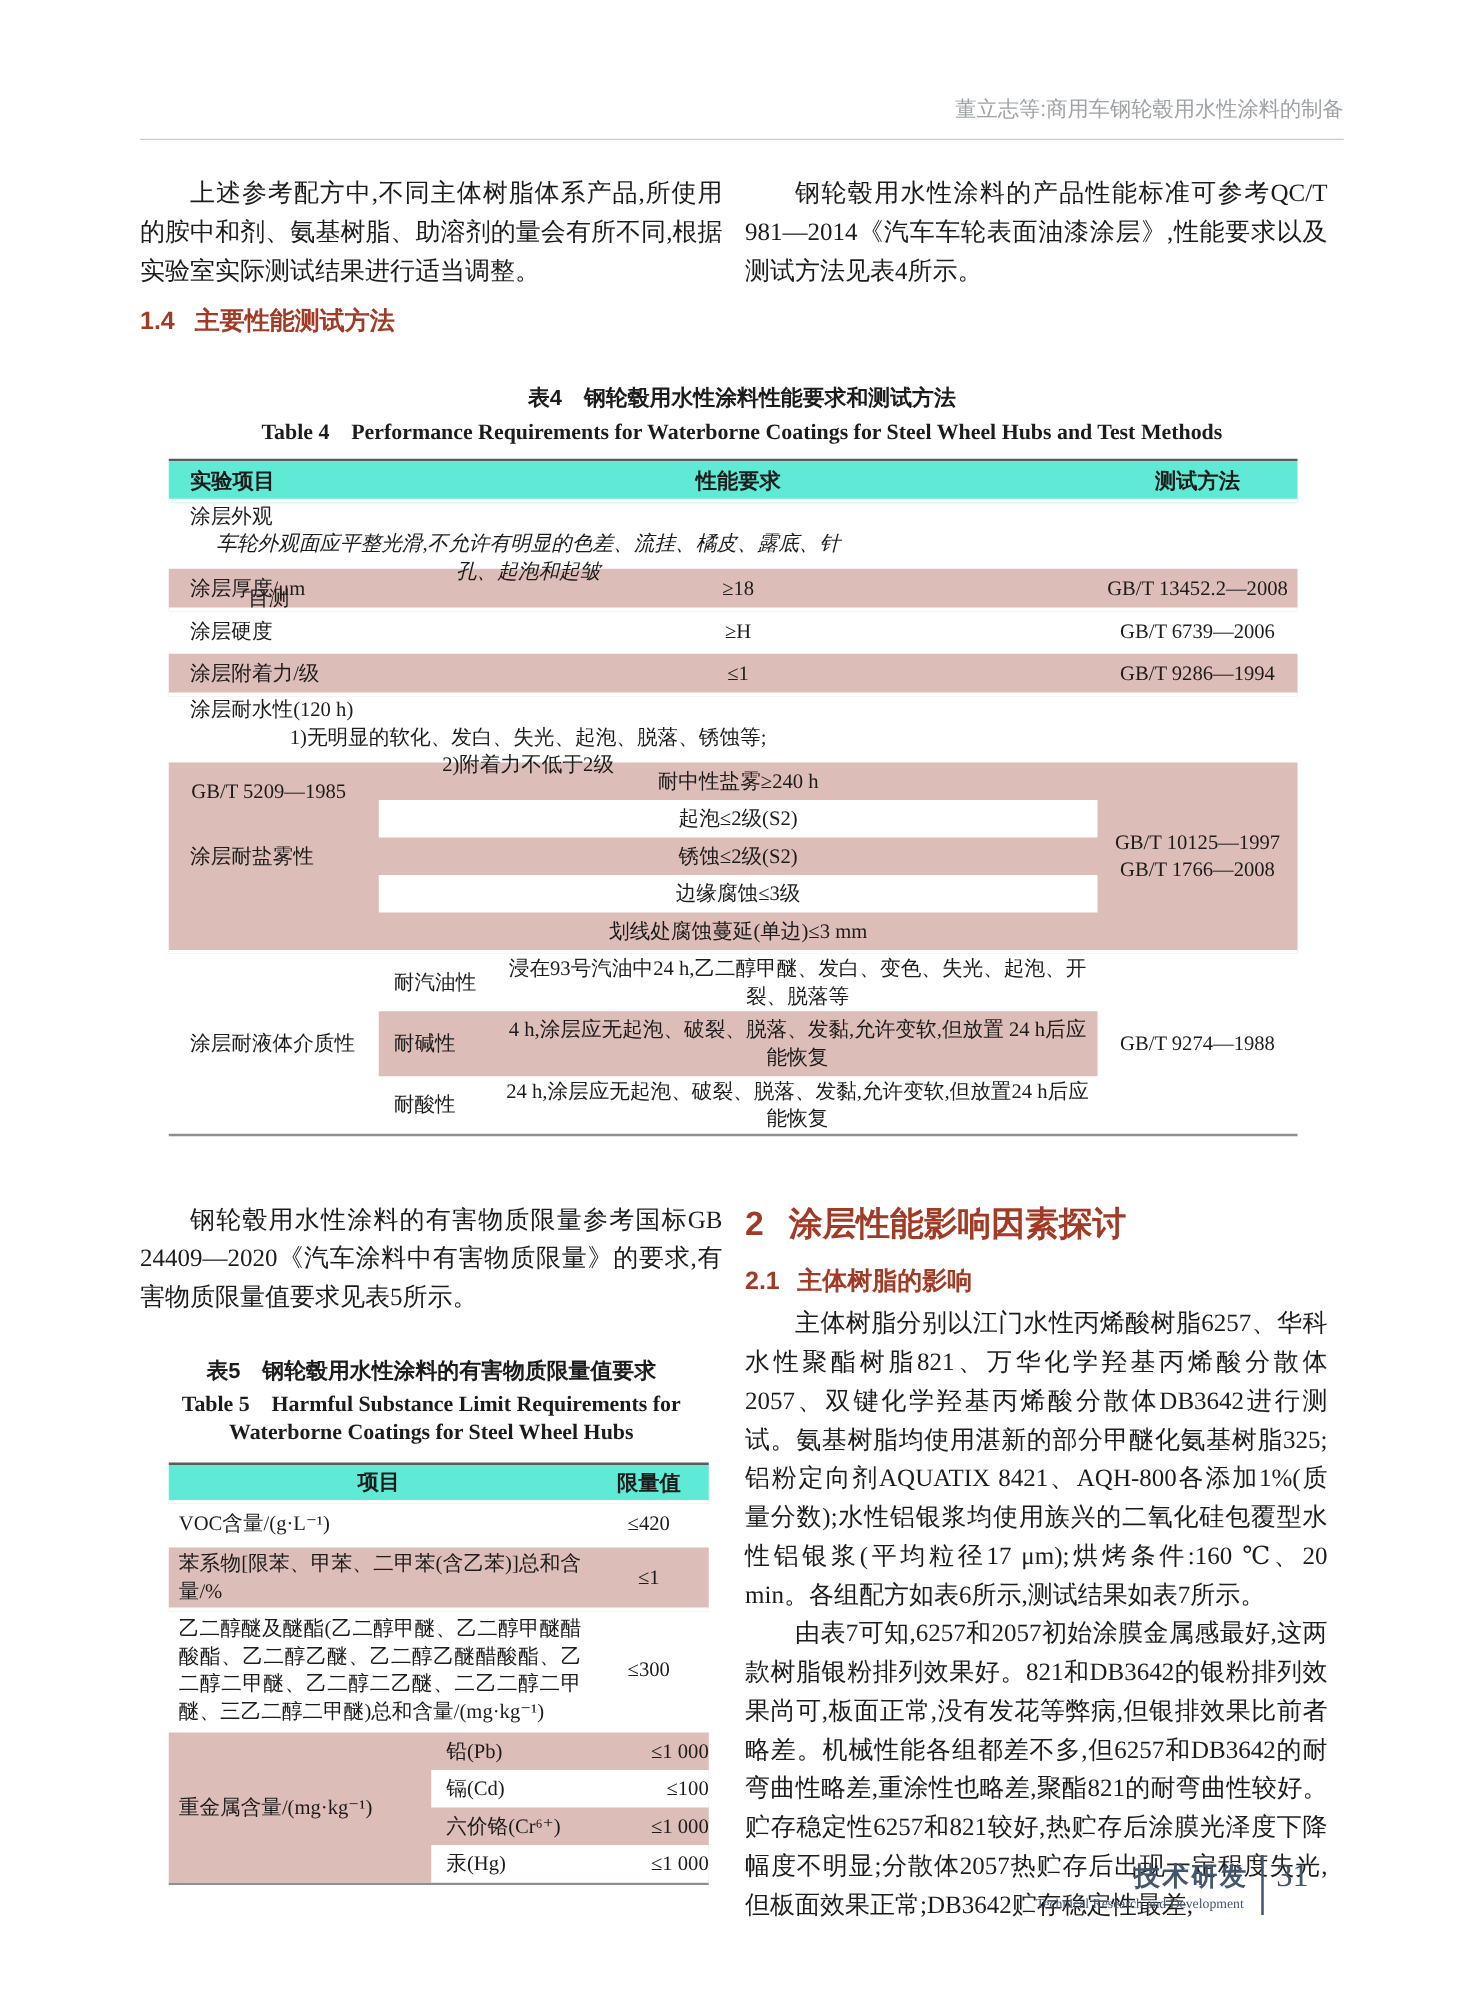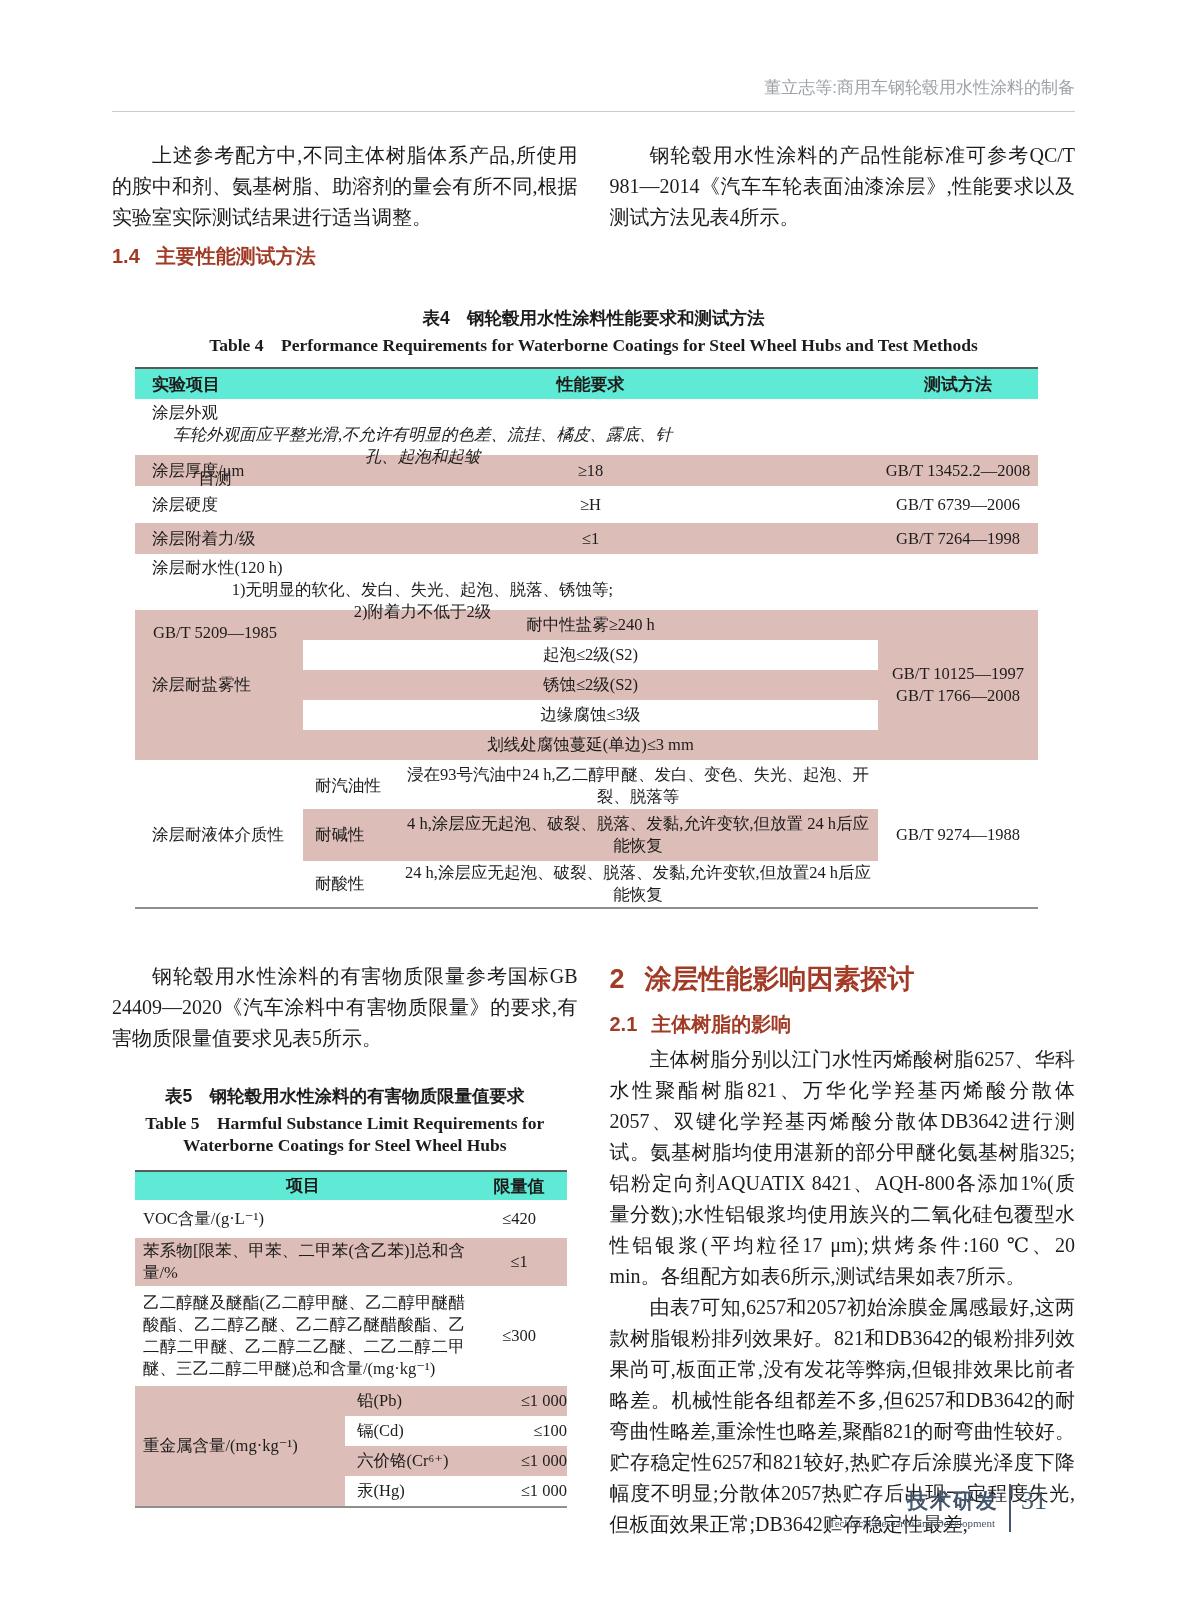--- a/index.html
+++ b/index.html
@@ -18,21 +18,21 @@
     padding-top:76px;
     padding-bottom:12px;
     text-align:right;
     font-size:17px;
     color:#9fa3a7;
     border-bottom:1px solid #c9cbcd;
     font-family:"Liberation Sans","DejaVu Sans",sans-serif;
   }
 
   
-  .cols{display:flex;gap:32px;margin:0 112px;}
+  .cols{display:flex;gap:18px;margin:0 112px;}
   .col{width:466px;}
   p.body-p{
     margin:0;
     font-size:20px;
     line-height:31px;
     text-align:justify;
     text-indent:2em;
   }
   .h-red{color:#a23b26;}
   .h14{
@@ -183,21 +183,21 @@
 
     <div class="t4-row rh-1">
       <div class="c1">涂层硬度</div>
       <div class="c2">≥H</div>
       <div class="c3">GB/T 6739—2006</div>
     </div>
 
     <div class="t4-row rh-1 pink-l">
       <div class="c1">涂层附着力/级</div>
       <div class="c2">≤1</div>
-      <div class="c3">GB/T 7264—1998</div>
+      <div class="c3">GB/T 9286—1994</div>
     </div>
 
     <div class="t4-row rh-2">
       <div class="c1">涂层耐水性(120 h)</div>
       <div class="c2">
         <div class="line">1)无明显的软化、发白、失光、起泡、脱落、锈蚀等;</div>
         <div class="line">2)附着力不低于2级</div>
       </div>
       <div class="c3">GB/T 5209—1985</div>
     </div>

